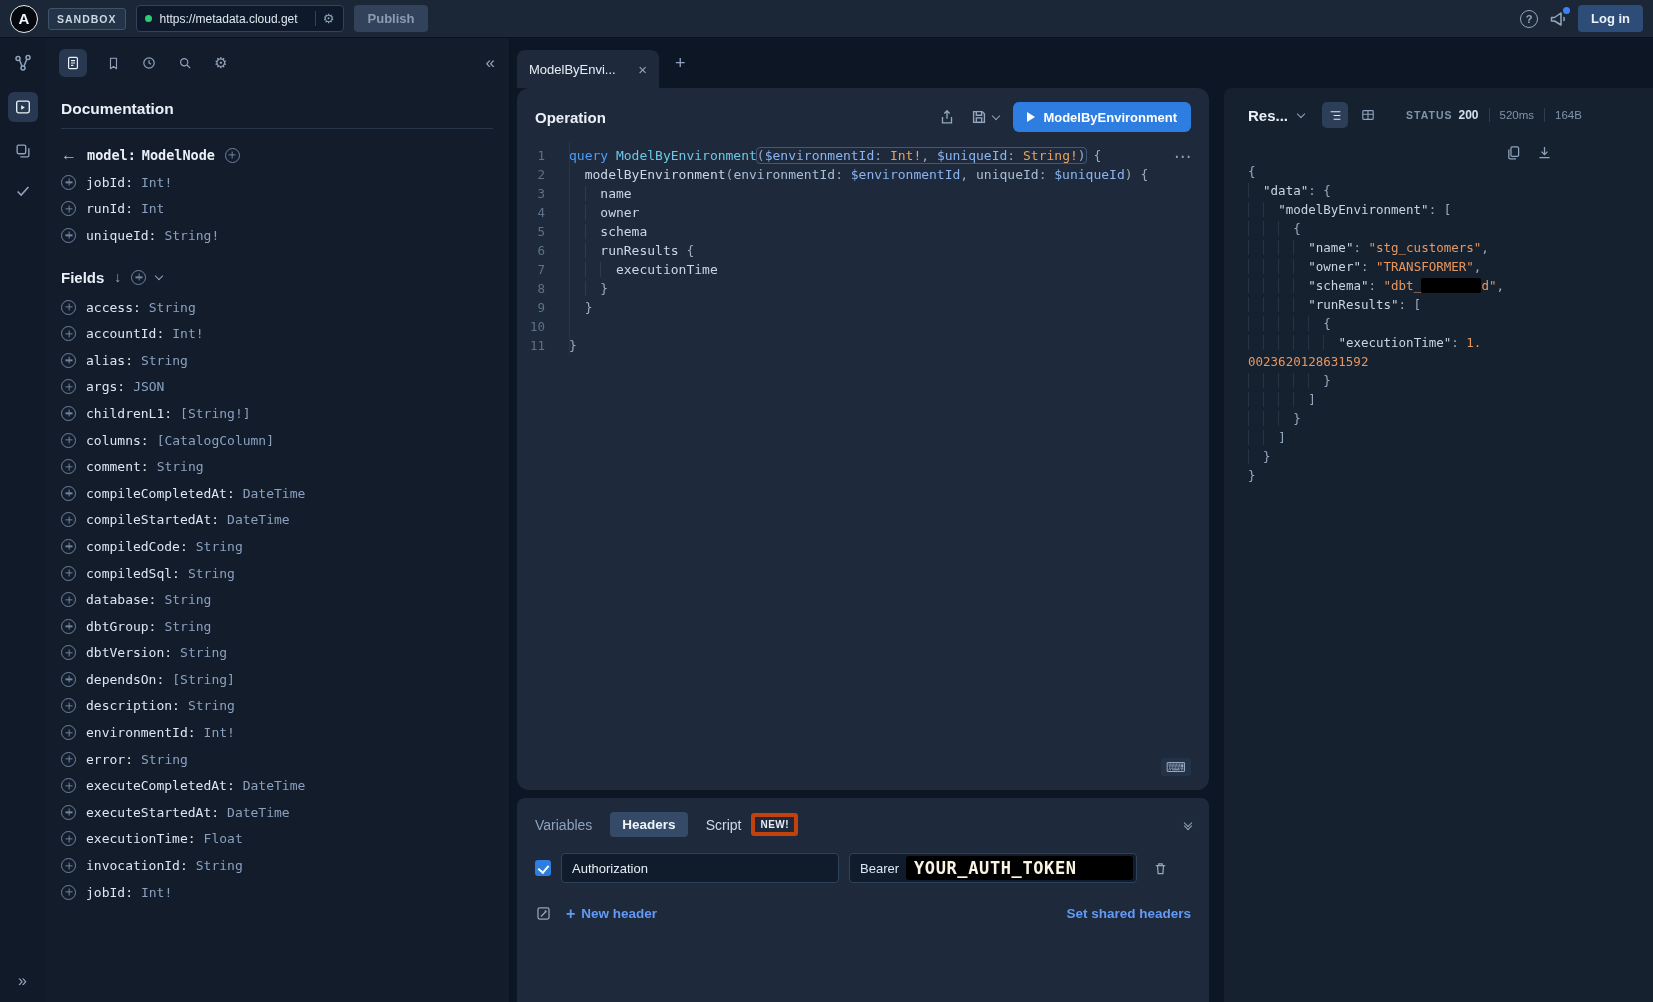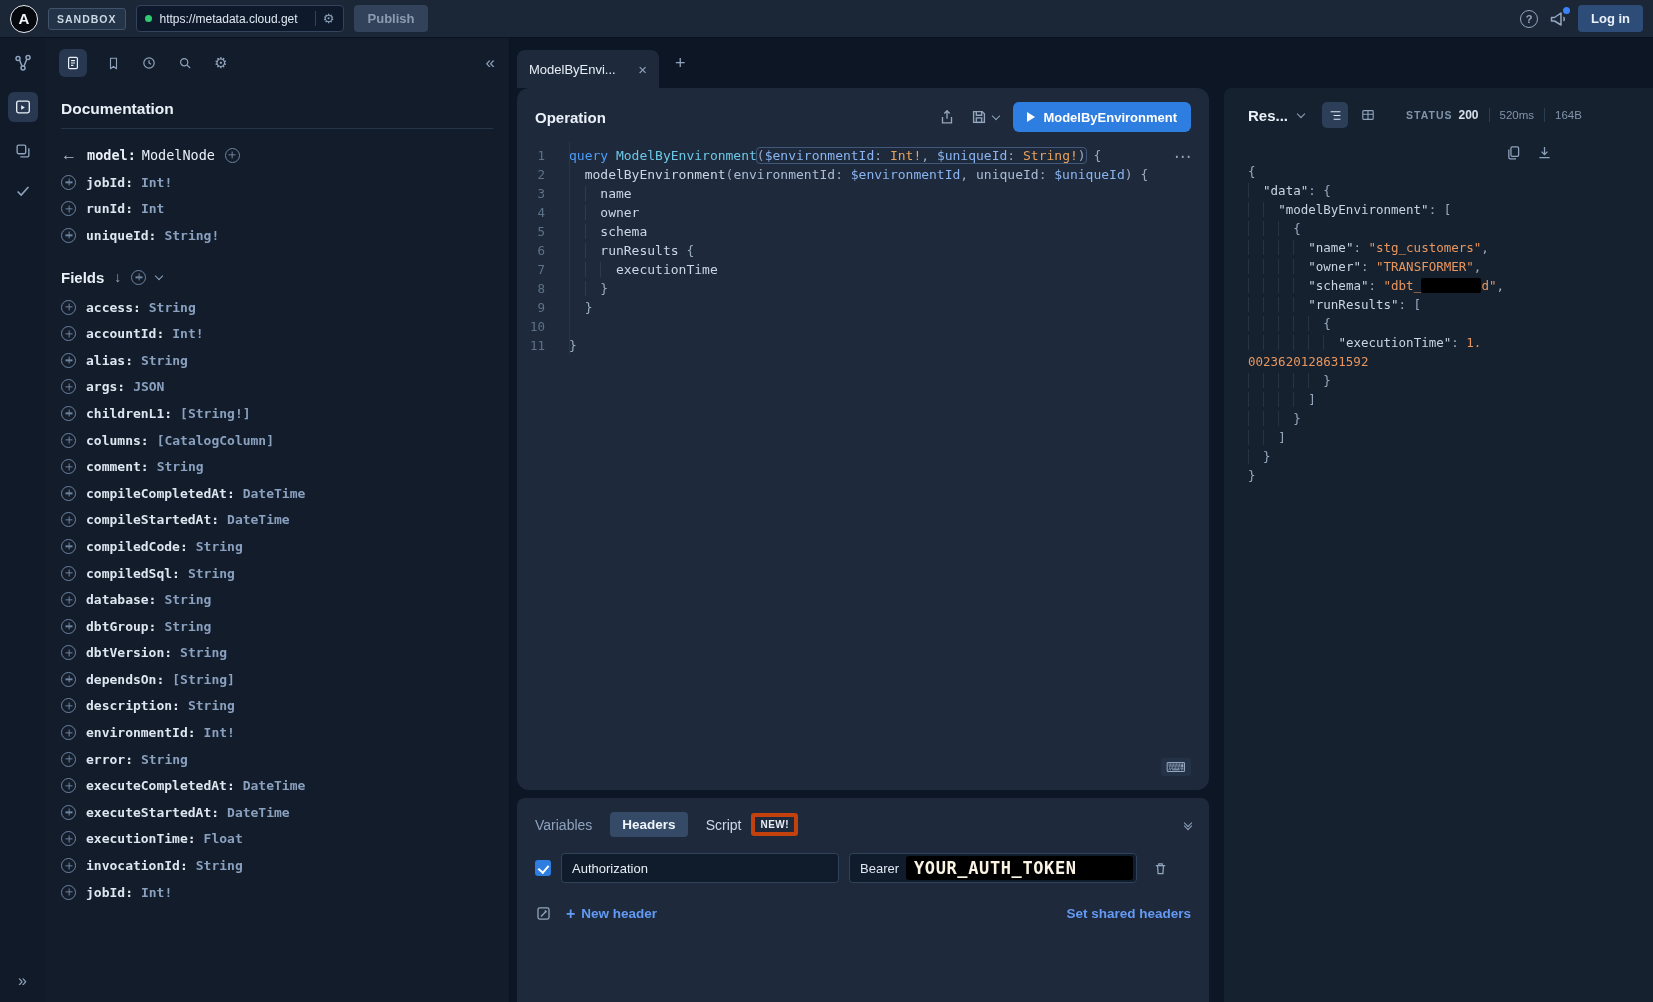--- a/index.html
+++ b/index.html
@@ -62,37 +62,37 @@
   .doc-toolbar{height:50px;display:flex;align-items:center;gap:16px;padding:0 14px;}
   .doc-tool{width:20px;height:20px;color:#8fa3bd;display:flex;align-items:center;justify-content:center;cursor:pointer;font-size:15px;}
   .doc-tool.sel{width:28px;height:28px;background:#283850;border-radius:6px;color:#eaf0f7;}
   .doc-collapse{margin-left:auto;color:#8fa3bd;font-size:17px;cursor:pointer;}
   .doc-content{padding:0 16px;}
   .doc-title{font-size:15.5px;font-weight:bold;color:#eaf0f7;margin:12px 0 10px;}
   .hr{border-top:1px solid #263548;margin-bottom:12px;}
   .crumb-row{display:flex;align-items:center;gap:10px;height:28px;}
   .back-arrow{color:#a9bacd;font-size:16px;cursor:pointer;}
   .crumb-label{font-size:13.5px;font-weight:bold;color:#eaf0f7;}
-  .crumb-type{font-size:13.5px;font-weight:normal;color:#eaf0f7;margin-left:-4px;}
+  .crumb-type{font-size:13.5px;font-weight:bold;color:#eaf0f7;margin-left:-4px;}
   .sec-title{font-size:15px;font-weight:bold;color:#eaf0f7;margin:18px 0 8px;}
   .fields-head{display:flex;align-items:center;gap:10px;margin:20px 0 8px;}
   .fields-head .sec-title{margin:0;}
   .sort-icon{color:#8fa3bd;font-size:14px;cursor:pointer;}
   .plus-circle{
     width:15px;height:15px;border:1.2px solid #6e84a0;border-radius:50%;position:relative;flex:none;display:inline-block;cursor:pointer;
   }
   .plus-circle::before,.plus-circle::after{
     content:"";position:absolute;left:50%;top:50%;width:7px;height:1.3px;background:#6e84a0;transform:translate(-50%,-50%);
   }
   .plus-circle::after{transform:translate(-50%,-50%) rotate(90deg);}
   .chev{
     width:6px;height:6px;border-right:1.6px solid currentColor;border-bottom:1.6px solid currentColor;
     display:inline-block;transform:rotate(45deg);margin-top:-3px;color:#8fa3bd;cursor:pointer;
   }
-  .f-row{display:flex;align-items:center;gap:10px;height:26.6px;font-weight:bold;}
+  .f-row{display:flex;align-items:center;gap:10px;height:26.6px;}
   .f-name{font-family:"DejaVu Sans Mono","Liberation Mono",monospace;font-size:13px;color:#dde6f0;}
   .f-type{font-family:"DejaVu Sans Mono","Liberation Mono",monospace;font-size:13px;color:#8aa0bf;margin-left:-2px;}
 
   
   #center{width:714px;flex:none;display:flex;flex-direction:column;}
   .tabbar{height:50px;display:flex;align-items:flex-end;padding-left:7px;}
   .tab{
     height:38px;width:142px;background:#1e2a3c;border-radius:8px 8px 0 0;display:flex;align-items:center;
     gap:8px;padding:0 12px;cursor:pointer;margin-top:8px;
   }

